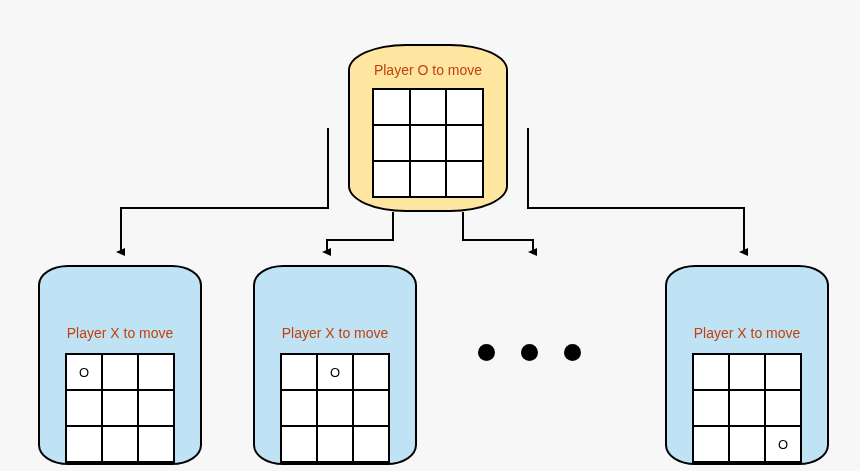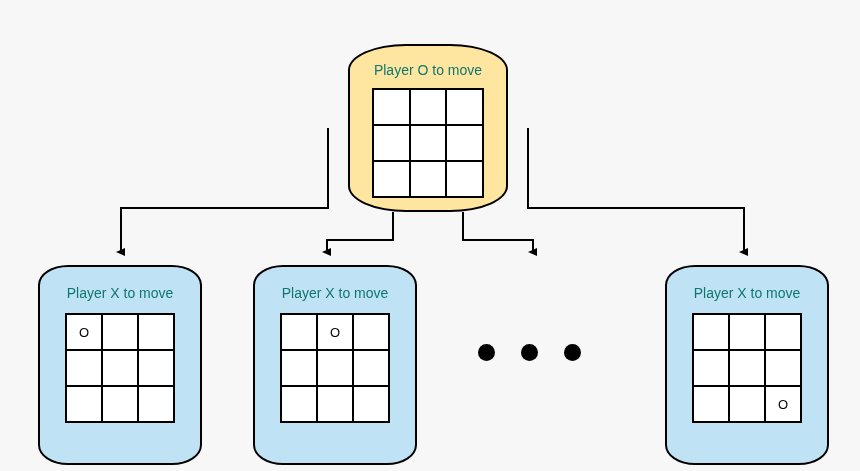--- a/index.html
+++ b/index.html
@@ -37,25 +37,26 @@
     flex-direction: column;
     align-items: center;
   }
   .node-root {
     background: #ffe6a0;
     border-radius: 58px / 26px;
   }
   .node-child {
     background: #bfe3f5;
     border-radius: 30px / 20px;
+    justify-content: flex-end;
   }
   .node-title {
     font-size: 14px;
     line-height: 16px;
-    color: #0f766e;
+    color: #c2410c;
     white-space: nowrap;
     text-align: center;
   }
   .grid {
     display: grid;
     grid-template-columns: repeat(3, 1fr);
     grid-template-rows: repeat(3, 1fr);
     background: #000000;
     gap: 2px;
     padding: 2px;

